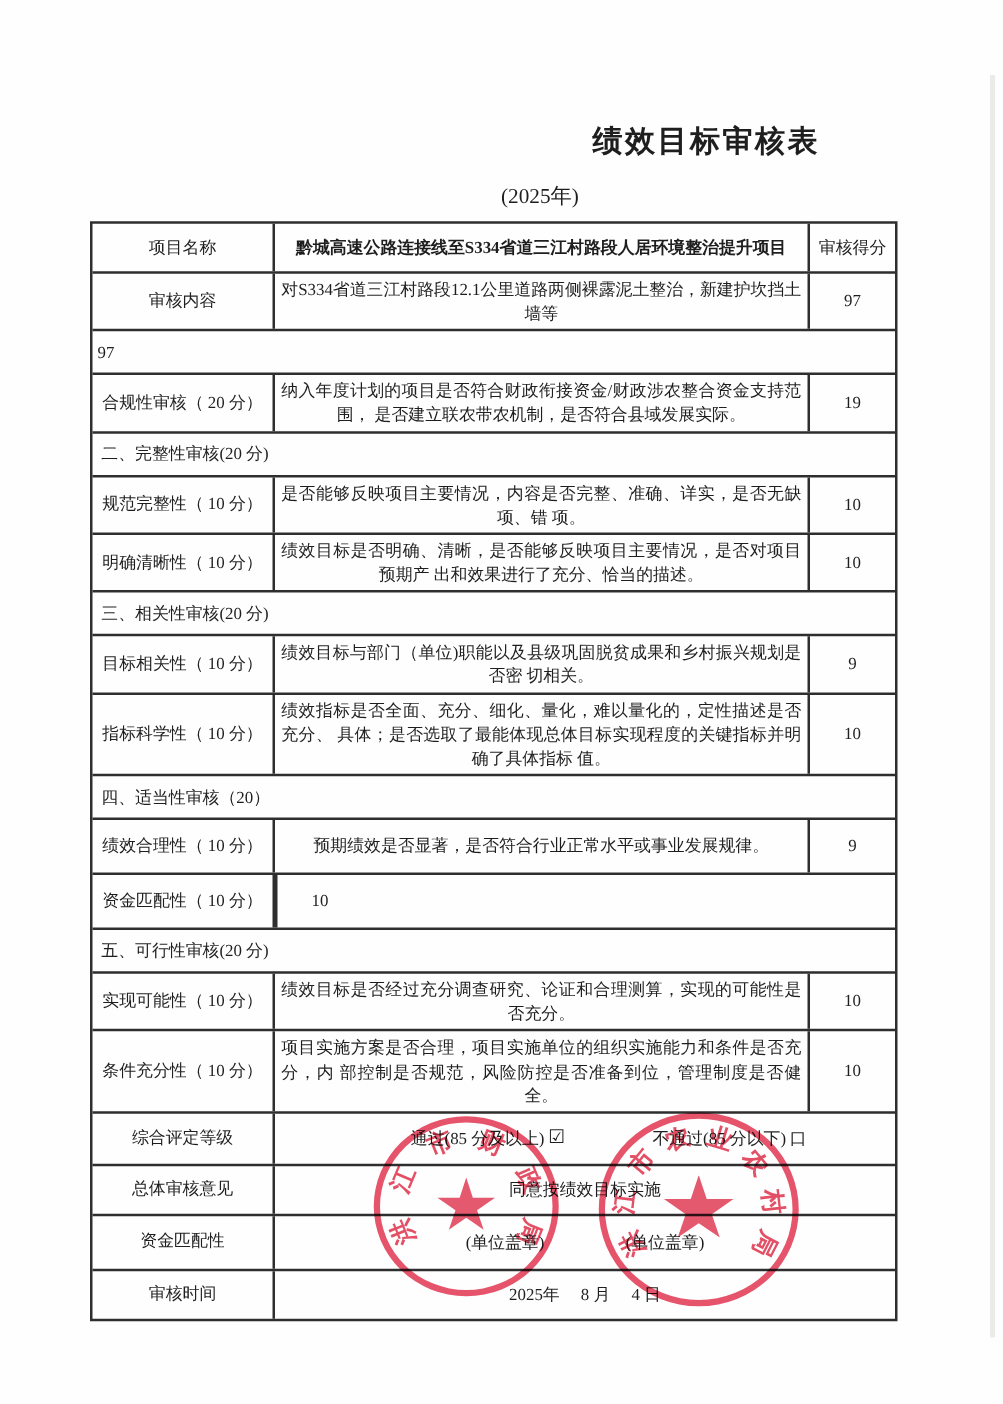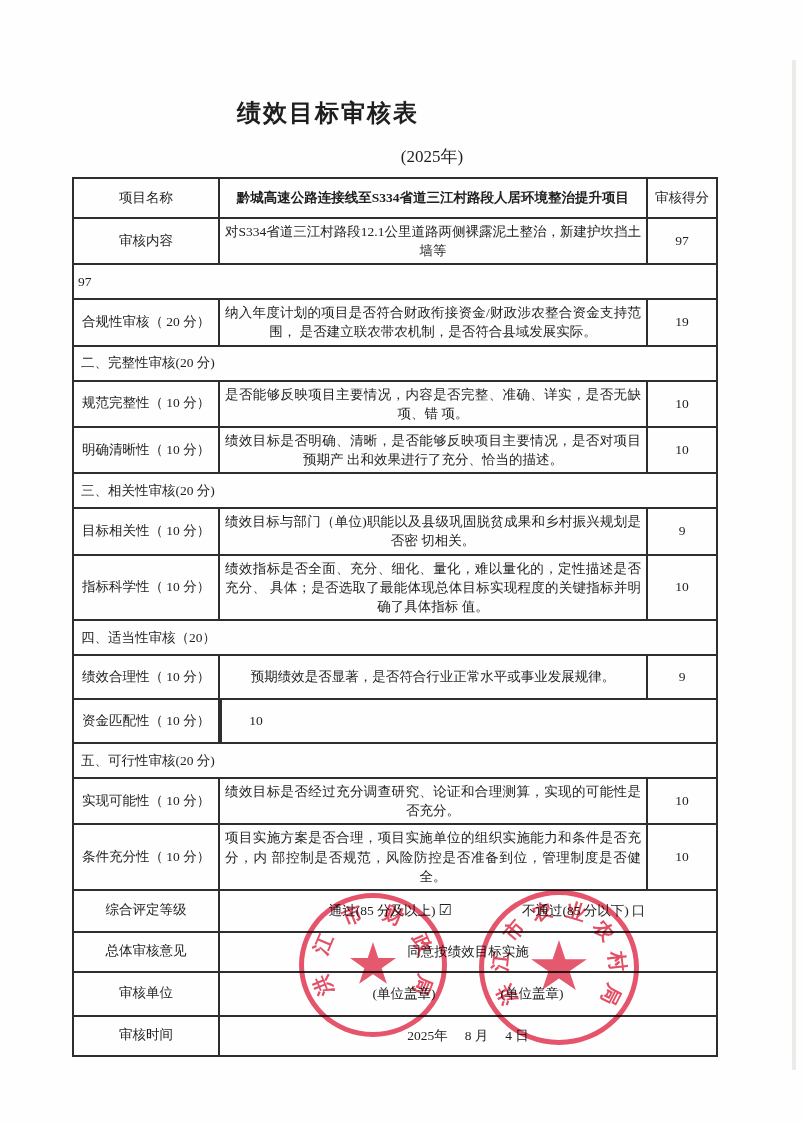--- a/index.html
+++ b/index.html
@@ -2,21 +2,21 @@
 <html style="--seal: #e23c55; --line: #2e2e2e; --ink: #1e1e1e;"><head>
 <meta charset="utf-8">
 <style>
   :root{ --seal:#e23c55; --line:#2e2e2e; --ink:#1e1e1e; }
   html,body{margin:0;padding:0;}
   body{
     width:802px;height:1123px;position:relative;background:#fff;
     font-family:"Liberation Serif","DejaVu Serif",serif;color:var(--ink);
   }
   .page{position:absolute;inset:0;background:#fefefe;overflow:hidden;}
-  .title{position:absolute;top:97px;left:0;width:656px;text-align:center;
+  .title{position:absolute;top:97px;left:0;width:656px;text-align:right;
          font-size:24px;font-weight:700;letter-spacing:2px;}
   .subtitle{position:absolute;top:145px;left:0;width:792px;text-align:center;font-size:17px;padding-left:36px;}
 
   .table{position:absolute;left:72px;top:177px;width:642px;border:2px solid var(--line);background:transparent;}
   .row{display:flex;align-items:stretch;border-top:2px solid var(--line);}
   .row:first-child{border-top:none;}
   .c-label{flex:0 0 146px;width:146px;border-right:2px solid var(--line);
            display:flex;align-items:center;justify-content:center;text-align:center;
            font-size:13.5px;padding:3px 2px;box-sizing:border-box;line-height:1.4;}
   .c-content{flex:1;display:flex;align-items:center;justify-content:center;
@@ -162,21 +162,21 @@
             <div class="optlabel">不通过(85 分以下)</div>
             <div class="mark mark-open">口</div>
           </div>
         </div>
       </div>
       <div class="row r-merged">
         <div class="c-label">总体审核意见</div>
         <div class="c-wide">同意按绩效目标实施</div>
       </div>
       <div class="row r-stamps">
-        <div class="c-label">审核单位</div>
+        <div class="c-label">资金匹配性</div>
         <div class="c-wide stamps">
           <div class="stamp-hint">(单位盖章)</div>
           <div class="stamp-hint">(单位盖章)</div>
         </div>
       </div>
       <div class="row r-merged">
         <div class="c-label">审核时间</div>
         <div class="c-wide">2025年　 8 月 　4 日</div>
       </div>
     </div>

